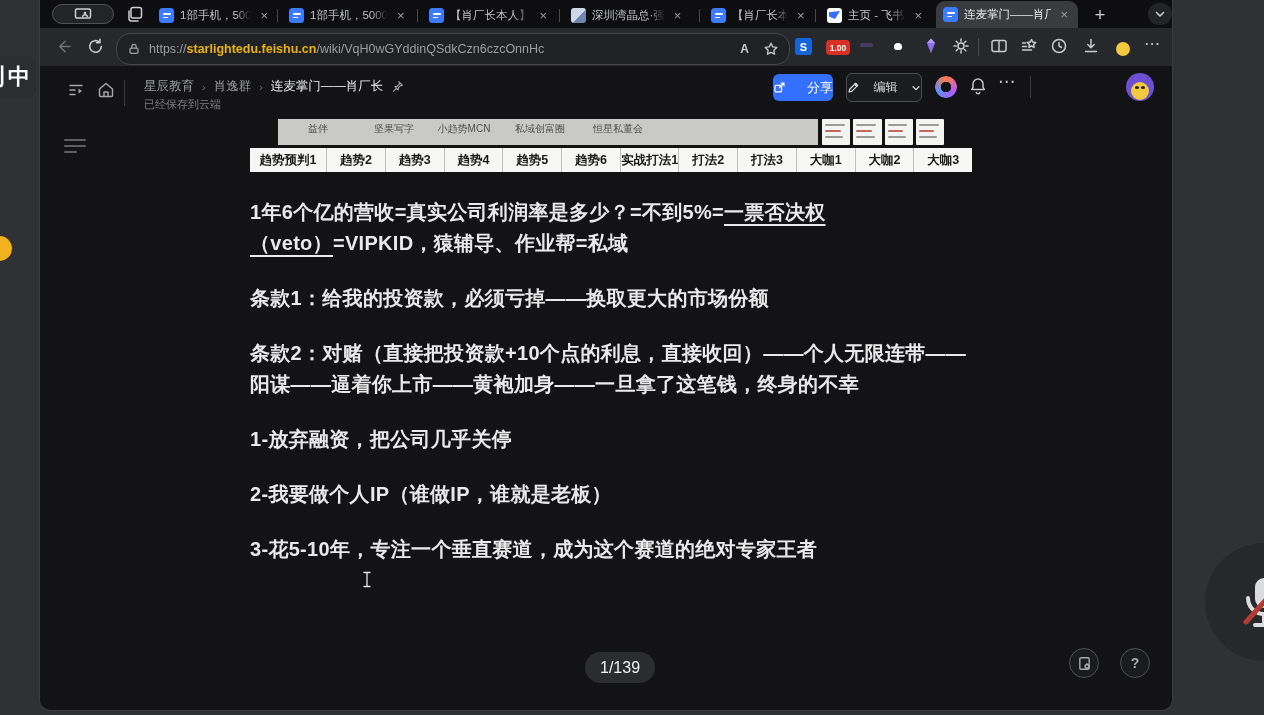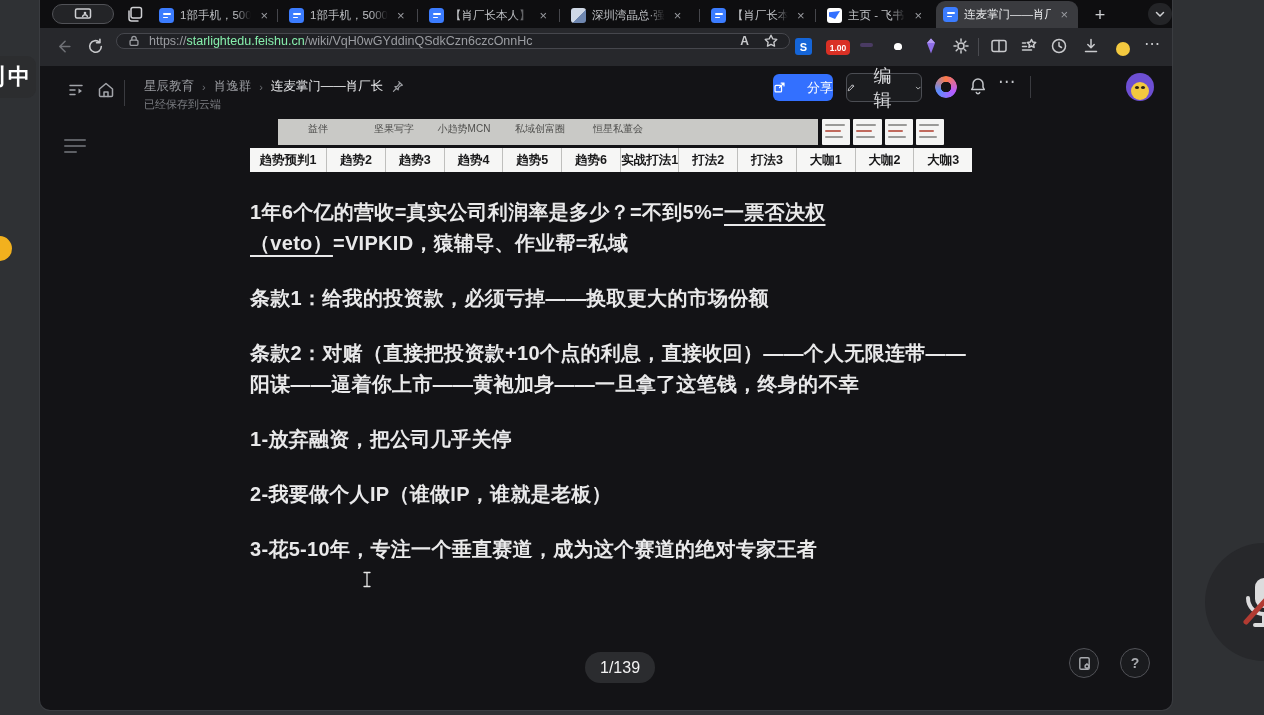--- a/index.html
+++ b/index.html
@@ -42,24 +42,24 @@
                            background:#3370ff; clip-path:polygon(0 15%,100% 0,55% 100%,0 70%); }
   .newtab { position:absolute; left:1048px; top:4px; color:#cfd0d3; font-size:18px; width:24px; height:22px;
             display:flex; align-items:center; justify-content:center; }
   .tabmenu { position:absolute; left:1108px; top:3px; width:24px; height:22px; border-radius:11px;
              background:#232427; color:#cfd0d3; display:flex; align-items:center; justify-content:center; }
 
   
   .toolbar { position:absolute; left:0; top:28px; width:100%; height:38px; background:#27282c;
              display:flex; align-items:center; color:#c9cacd; }
   .nav-ic { position:absolute; top:9px; }
-  .urlbar { position:absolute; left:76px; top:5px; width:674px; height:16px; background:#202125;
+  .urlbar { position:absolute; left:76px; top:5px; width:674px; height:32px; background:#202125;
             border:1px solid #46474d; border-radius:14px; display:flex; align-items:center; padding:0 10px;
             font-size:12.5px; color:#9b9da2; }
-  .urlbar .host { color:#86efac; font-weight:400; }
+  .urlbar .host { color:#eab308; font-weight:700; }
   .urlbar .grow { flex:1; }
   .tool-right { position:absolute; top:7px; }
   .ext-s { width:17px; height:17px; border-radius:3px; background:#1565d8; color:#fff; font-size:11px; font-weight:700;
            display:flex; align-items:center; justify-content:center; }
   .ext-badge { min-width:24px; height:15px; border-radius:4px; background:#d93025; color:#fff; font-size:8.5px;
                font-weight:700; display:flex; align-items:center; justify-content:center; padding:0 2px; }
   .ext-face1 { width:17px; height:17px; border-radius:50%; background:#e8b8a8; position:relative; }
   .ext-face1::after { content:""; position:absolute; left:2px; top:5px; width:13px; height:4px; background:#4a3b63; border-radius:2px; }
   .ext-face2 { width:17px; height:17px; border-radius:50%; background:#3c3e6e; position:relative; }
   .ext-face2::after { content:""; position:absolute; left:4.5px; top:5px; width:8px; height:7px; background:#fff; border-radius:50% 50% 40% 40%; }
@@ -71,21 +71,21 @@
   .fs-header { position:absolute; left:0; top:66px; width:100%; height:39px; background:#131316; color:#d0d1d4; }
   .fs-left-ic { position:absolute; top:14px; color:#a3a5aa; }
   .fs-div { position:absolute; left:84px; top:14px; width:1px; height:26px; background:#3a3b40; }
   .crumb { position:absolute; left:104px; top:12px; font-size:12.5px; color:#9a9ca1; display:flex; gap:8px; align-items:center; }
   .crumb .cur { color:#e8e9eb; }
   .crumb .gt { color:#6d6f74; font-size:11px; }
   .savestat { position:absolute; left:104px; top:31px; font-size:11px; color:#7c7e83; }
   .btn-share { position:absolute; left:733px; top:8px; width:60px; height:27px; background:#3370ff; border-radius:6px;
                color:#fff; font-size:13px; display:flex; align-items:center; justify-content:center; gap:21px; }
   .btn-edit { position:absolute; left:806px; top:7px; width:76px; height:29px; border:1px solid #4b4d53; border-radius:6px;
-              color:#dcdde0; font-size:18px; display:flex; align-items:center; justify-content:space-between; gap:18px; background:#1b1c1f; }
+              color:#dcdde0; font-size:12px; display:flex; align-items:center; justify-content:space-between; gap:9px; background:#1b1c1f; }
   .ring { position:absolute; left:895px; top:10px; width:22px; height:22px; border-radius:50%;
           background:conic-gradient(#ff7a45,#b85bff,#5b8cff,#ff7a45); -webkit-mask:radial-gradient(circle,transparent 5px,#000 5.5px); mask:radial-gradient(circle,transparent 5px,#000 5.5px); }
   .hdr-ic { position:absolute; top:10px; color:#c3c5c9; }
   .hdr-div { position:absolute; left:953px; top:10px; width:1px; height:22px; background:#3a3b40; }
   .avatar-b { position:absolute; left:1086px; top:7px; width:28px; height:28px; border-radius:50%;
               background:#6d4fd3; overflow:hidden; }
   .avatar-b::before { content:""; position:absolute; left:5px; top:9px; width:18px; height:18px; border-radius:50%; background:#f3c93f; }
   .avatar-b::after { content:""; position:absolute; left:9px; top:13px; width:4px; height:3px; border-radius:50%; background:#2c2216; box-shadow:6px 0 0 #2c2216; }
 
   .outline-toggle { position:absolute; left:24px; top:139px; width:24px; display:flex; flex-direction:column; gap:4px; }

